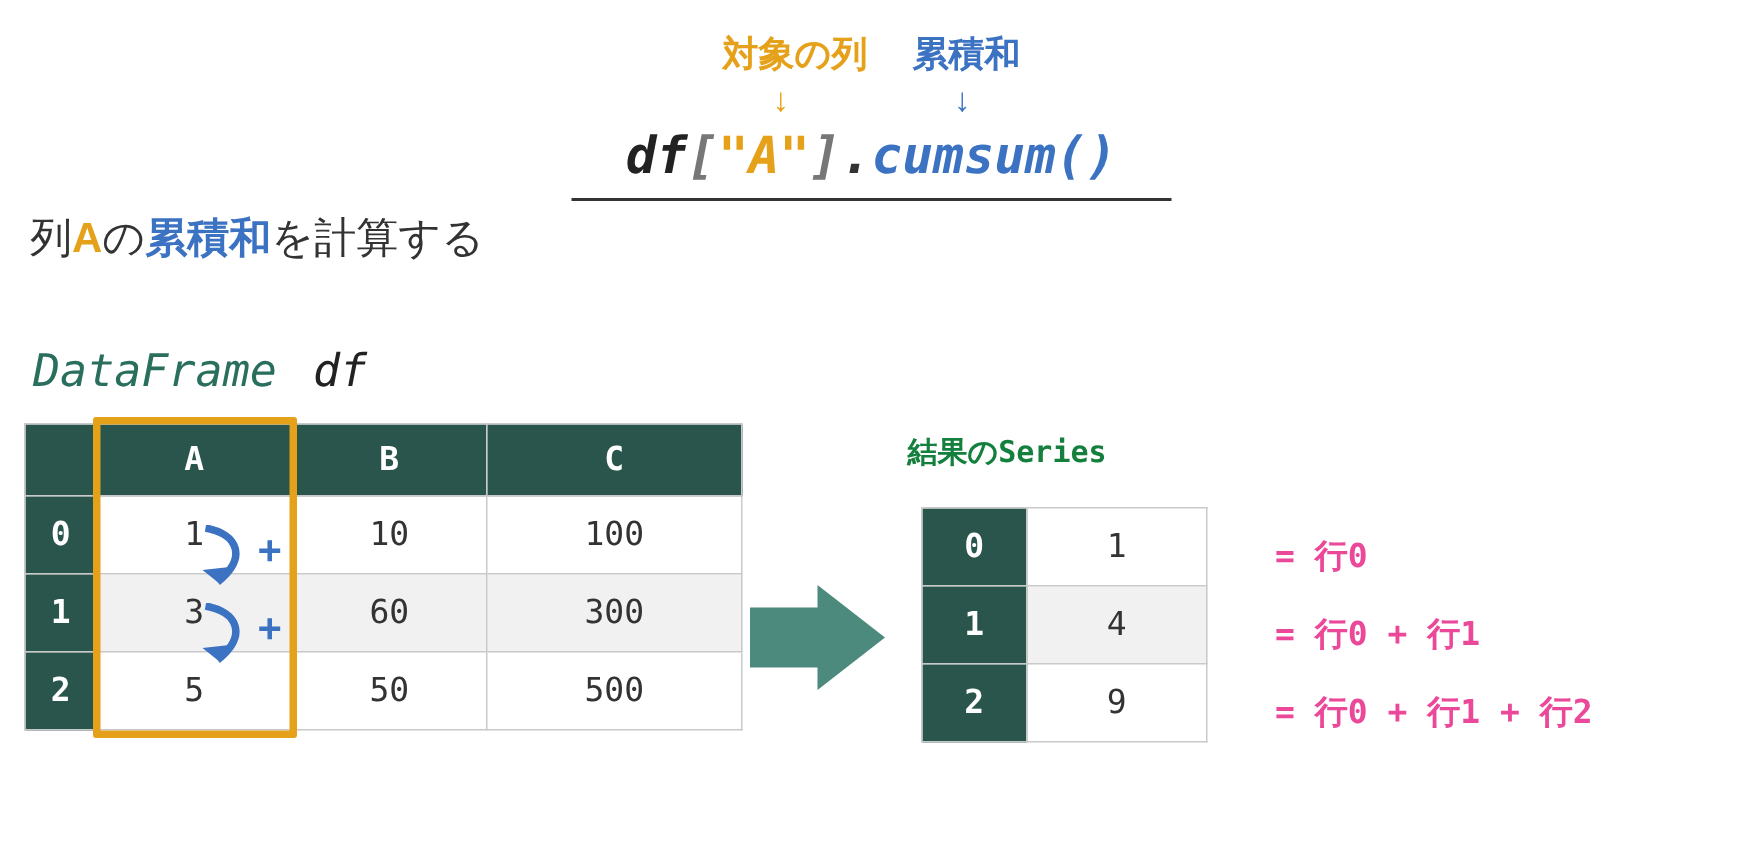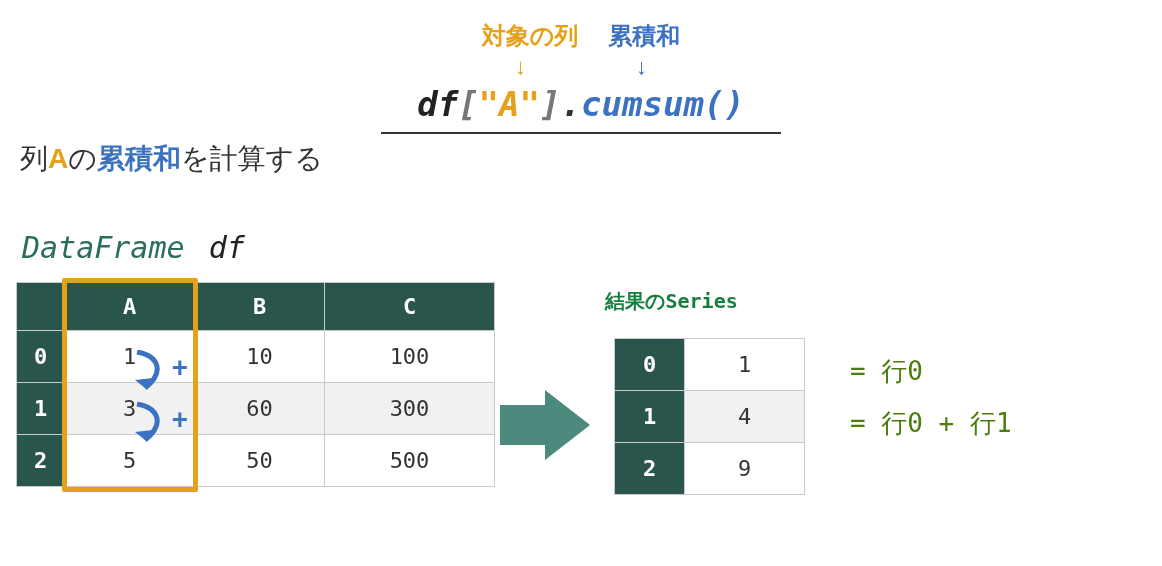--- a/index.html
+++ b/index.html
@@ -102,21 +102,21 @@
     font-size: 20px; font-weight: 800;
     color: #15803d;
     margin-left: 10px;
   }
   .res-table { left: 614px; top: 338px; }
   .res-table th, .res-table td.idx { width: 70px; }
   .res-table td.val { width: 120px; }
 
   .formula-col {
     position: absolute; left: 850px; top: 345px;
-    font-size: 26px; color: #4d7c0f; font-weight: 400;
+    font-size: 22px; color: #ec4899; font-weight: 700;
     font-family: "Menlo","Consolas",monospace;
   }
   .formula-col div { height: 52px; display: flex; align-items: center; }
 </style>
 </head>
 <body>
 
 <div class="top-row">
   <div class="top-labels">
     <span class="orange">対象の列</span>
@@ -205,13 +205,14 @@
   <tr>
     <td class="idx">2</td>
     <td class="val">9</td>
   </tr>
 </tbody>
   </table>
 
 <div class="formula-col">
   <div>= 行0</div>
   <div>= 行0 + 行1</div>
+  <div>= 行0 + 行1 + 行2</div>
 </div>
 
 </body></html>

